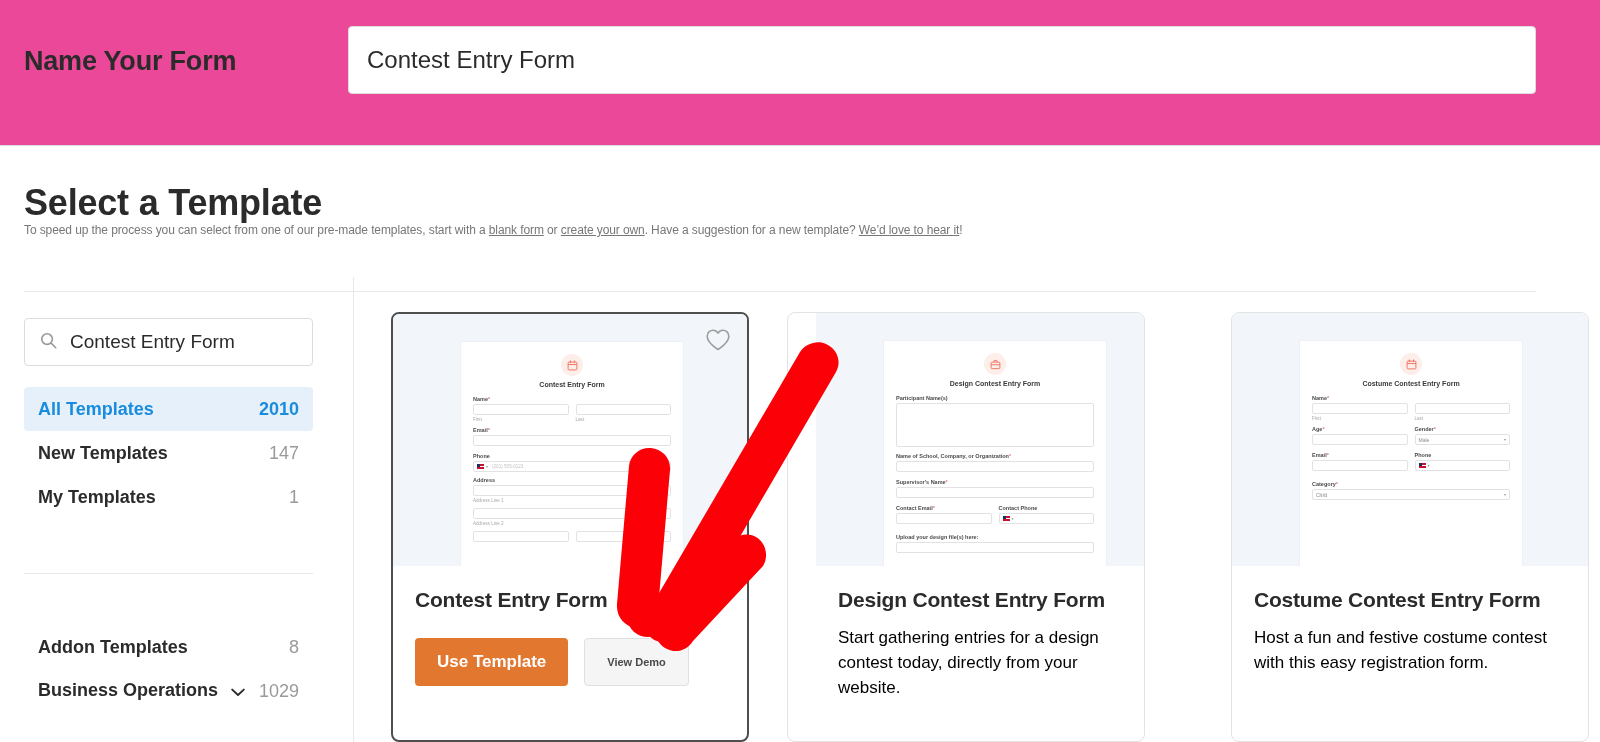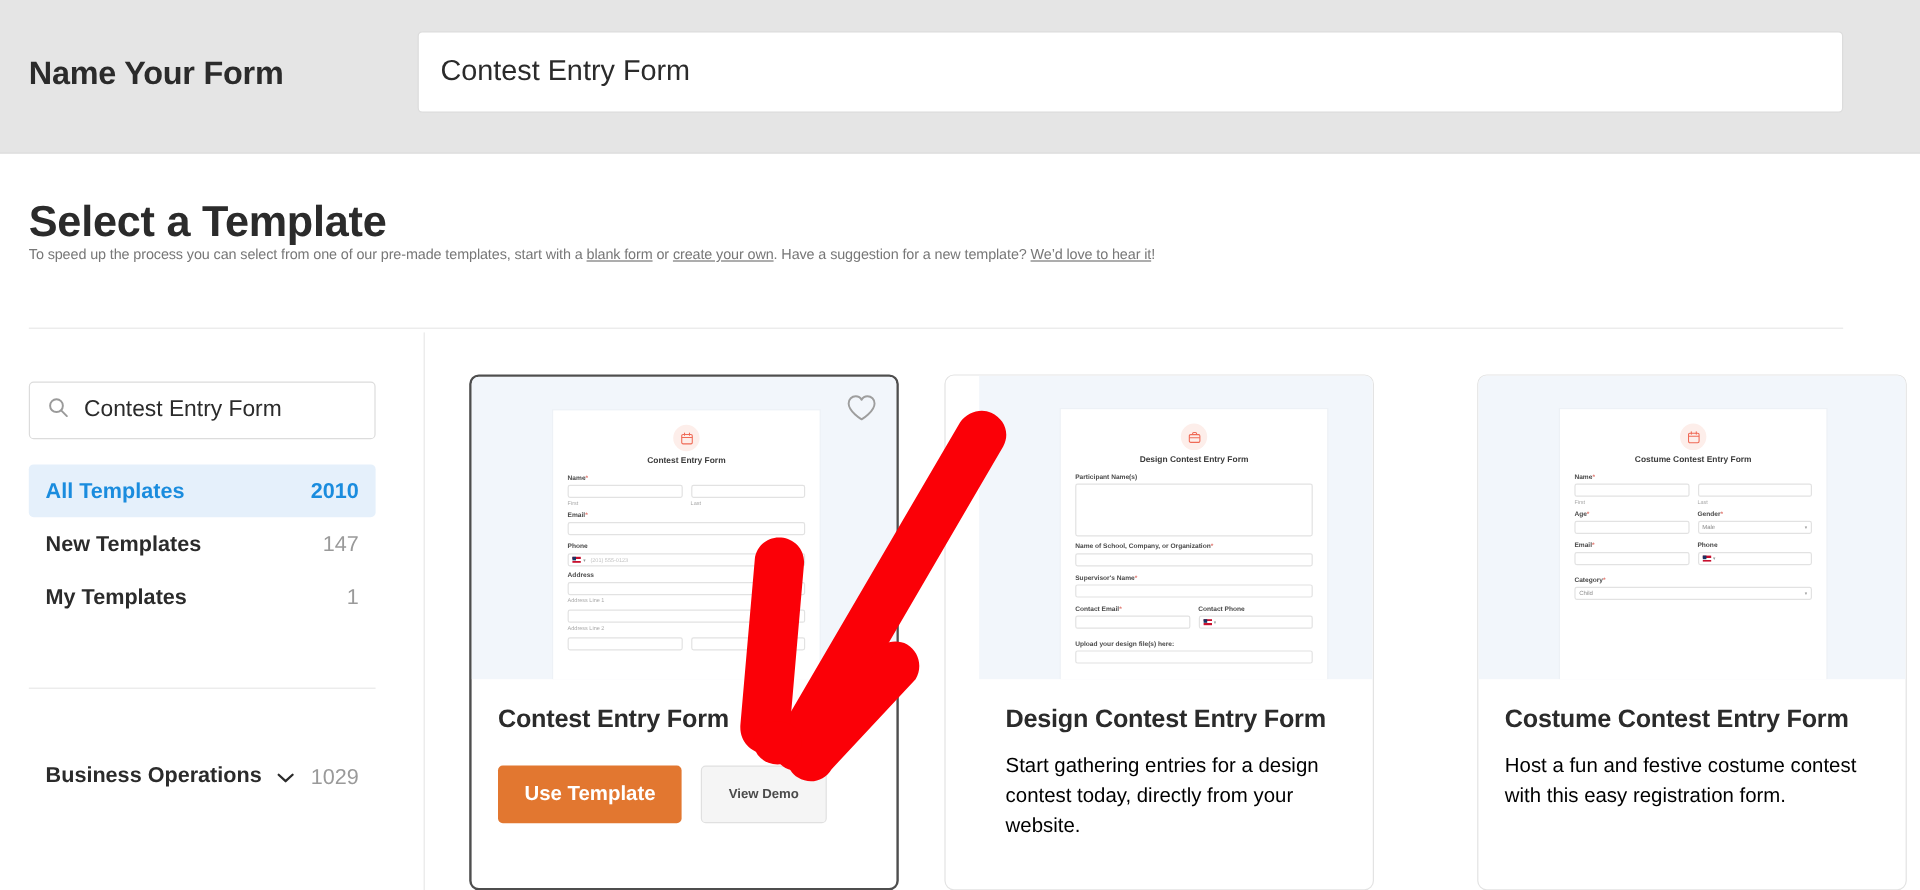--- a/index.html
+++ b/index.html
@@ -7,22 +7,22 @@
     width: 1600px; height: 742px;
     font-family: "Liberation Sans", sans-serif;
     background: #ffffff;
     overflow: hidden;
     -webkit-font-smoothing: antialiased;
   }
 
   
   .header {
     position: relative;
-    height: 128px;
-    background: #e5e5e5;
+    height: 146px;
+    background: #ec4899;
     border-bottom: 1px solid #ddd;
     display: flex;
     align-items: center;
   }
   .header-label {
     position: absolute;
     left: 24px; top: 46px;
     font-size: 27px;
     font-weight: 700;
     color: #2b2b2b;
@@ -370,20 +370,24 @@
       </div>
       <div class="nav-item">
         <span class="nav-label">My Templates</span>
         <span class="nav-count">1</span>
       </div>
     </div>
 
     <div class="nav-sep"></div>
 
     <div class="nav-list-2">
+      <div class="nav-item">
+        <span class="nav-label">Addon Templates</span>
+        <span class="nav-count">8</span>
+      </div>
       <div class="nav-item">
         <span class="nav-label">
           <span>Business Operations</span>
           <span class="chev">
             <svg width="14" height="9" viewBox="0 0 14 9" fill="none">
               <path d="M1.2 1.6 L7 7 L12.8 1.6" stroke="#2b2b2b" stroke-width="1.9" stroke-linecap="round" stroke-linejoin="round"></path>
             </svg>
           </span>
         </span>
         <span class="nav-count">1029</span>

